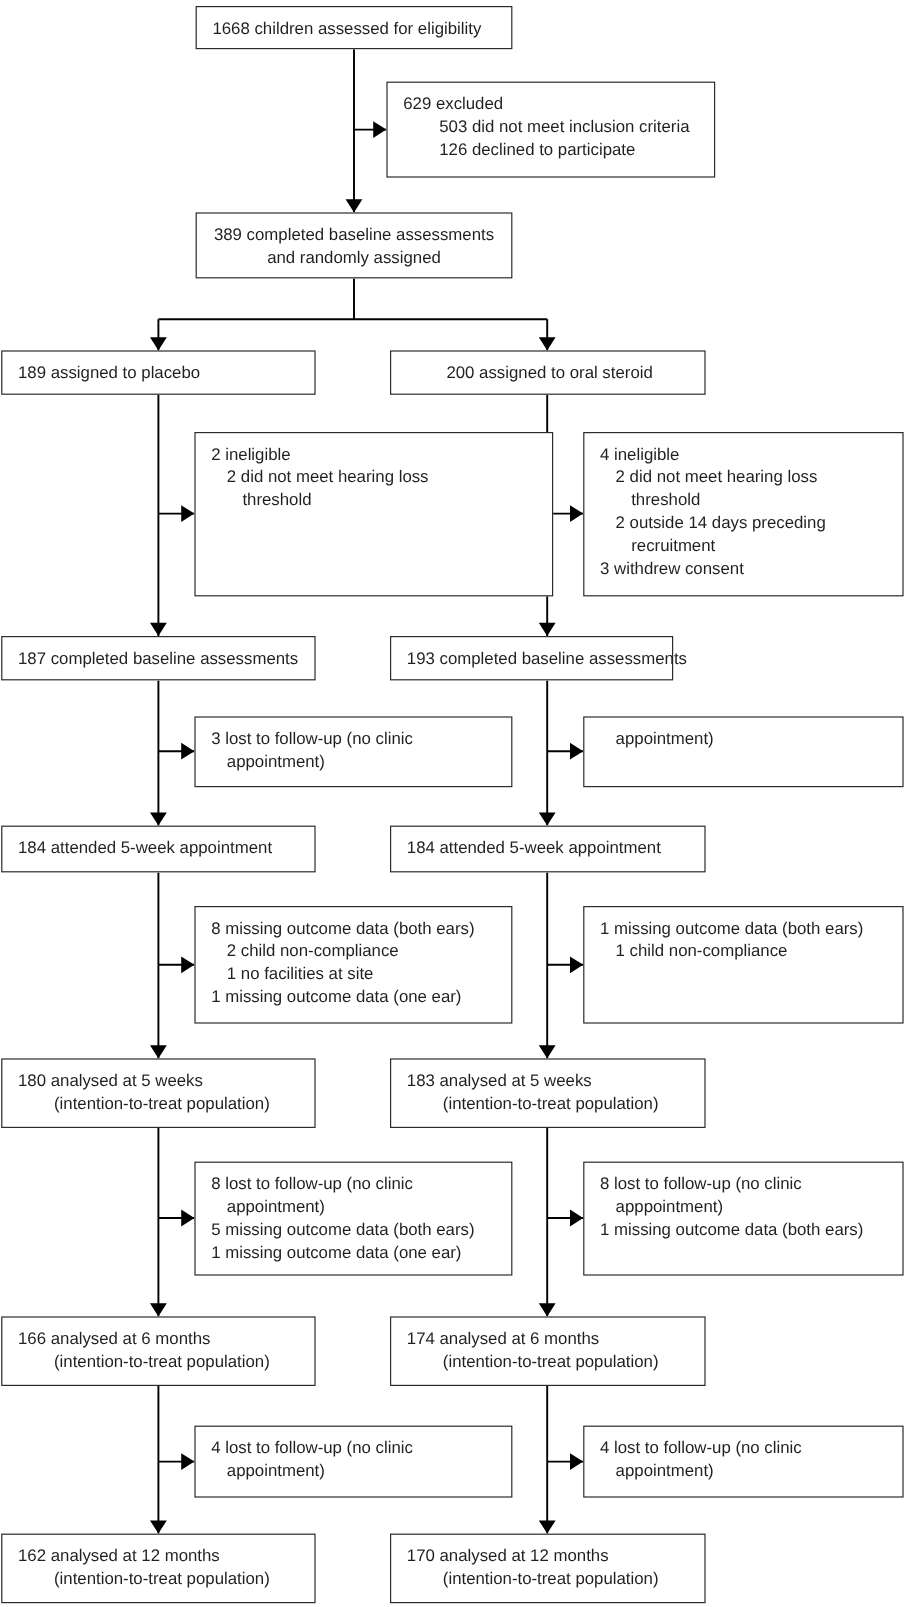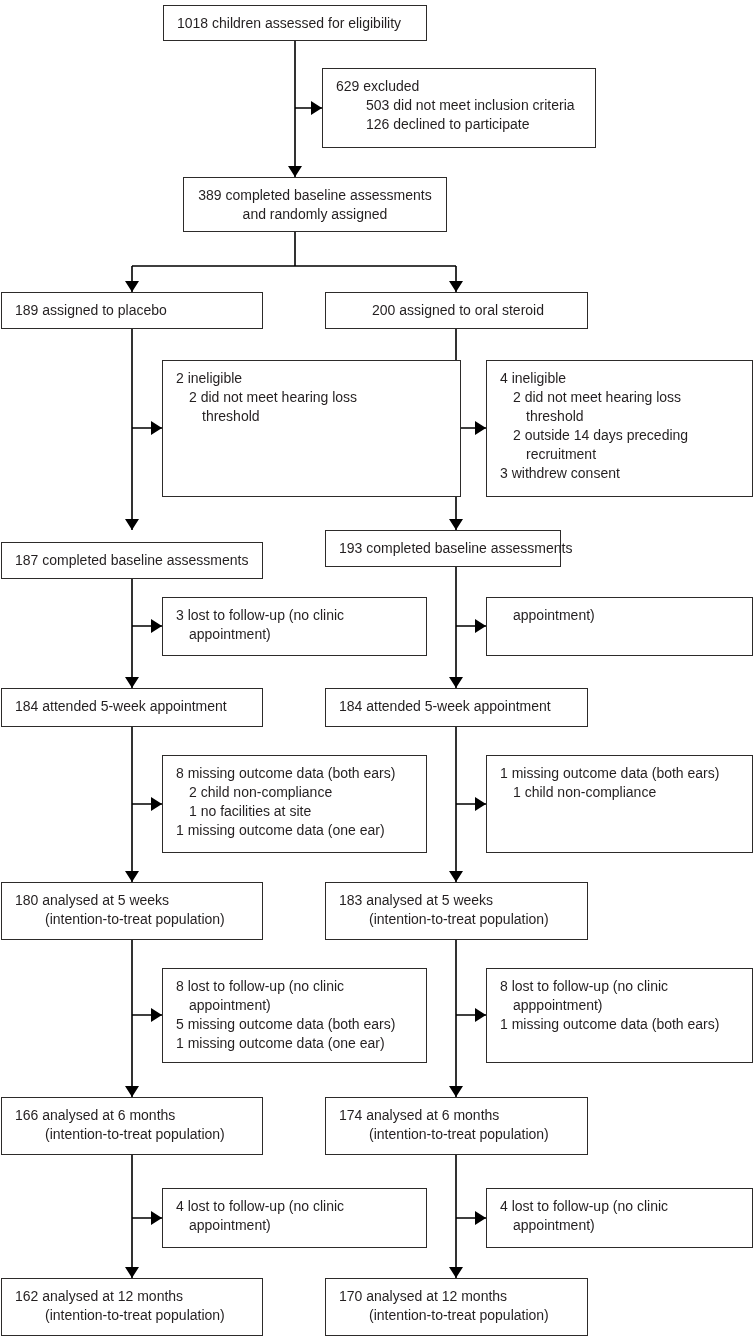--- a/index.html
+++ b/index.html
@@ -16,32 +16,32 @@
     position:absolute;
     box-sizing:border-box;
     border:1.5px solid #2d2b2a;
     background:#ffffff;
     padding:8px 4px 6px 13px;
   }
   .box .ln{white-space:nowrap;}
   .i1{padding-left:13px;}
   .i2{padding-left:26px;}
   .i3{padding-left:30px;}
-  .center{text-align:center;padding-left:4px;padding-right:4px;margin-left:20px;}
+  .center{text-align:center;padding-left:4px;padding-right:4px;}
   svg.connectors{position:absolute;left:0;top:0;}
 
   
   .b-assessed       {left:163px; top:5px;    width:264px; height:36px;}
   .b-excluded       {left:322px; top:68px;   width:274px; height:80px;}
   .b-randomized     {left:163px; top:177px;  width:264px; height:55px;}
   .b-pl-assigned    {left:1px;   top:292px;  width:262px; height:37px;}
   .b-st-assigned    {left:325px; top:292px;  width:263px; height:37px;padding-left:46px;}
   .b-pl-inelig      {left:162px; top:360px;  width:299px; height:137px;}
   .b-st-inelig      {left:486px; top:360px;  width:267px; height:137px;}
-  .b-pl-baseline    {left:1px;   top:530px;  width:262px; height:37px;margin-top:12px;}
+  .b-pl-baseline    {left:1px;   top:530px;  width:262px; height:37px;}
   .b-st-baseline    {left:325px; top:530px;  width:236px; height:37px;}
   .b-pl-lost5       {left:162px; top:597px;  width:265px; height:59px;}
   .b-st-lost5       {left:486px; top:597px;  width:267px; height:59px;}
   .b-pl-attended    {left:1px;   top:688px;  width:262px; height:39px;}
   .b-st-attended    {left:325px; top:688px;  width:263px; height:39px;}
   .b-pl-missing5    {left:162px; top:755px;  width:265px; height:98px;}
   .b-st-missing5    {left:486px; top:755px;  width:267px; height:98px;}
   .b-pl-an5         {left:1px;   top:882px;  width:262px; height:58px;}
   .b-st-an5         {left:325px; top:882px;  width:263px; height:58px;}
   .b-pl-lost6       {left:162px; top:968px;  width:265px; height:95px;}
@@ -74,21 +74,21 @@
          M125 1267 L139 1267 L132 1278 Z M449 1267 L463 1267 L456 1278 Z
          M311 101 L311 115 L322 108 Z
          M151 421 L151 435 L162 428 Z  M475 421 L475 435 L486 428 Z
          M151 619 L151 633 L162 626 Z  M475 619 L475 633 L486 626 Z
          M151 797 L151 811 L162 804 Z  M475 797 L475 811 L486 804 Z
          M151 1008 L151 1022 L162 1015 Z M475 1008 L475 1022 L486 1015 Z
          M151 1211 L151 1225 L162 1218 Z M475 1211 L475 1225 L486 1218 Z"></path>
   </svg>
 
   <div class="box b-assessed">
-    <div class="ln">1018 children assessed for eligibility</div>
+    <div class="ln">1668 children assessed for eligibility</div>
   </div>
 
   <div class="box b-excluded">
     <div class="ln">629 excluded</div>
     <div class="ln i3">503 did not meet inclusion criteria</div>
     <div class="ln i3">126 declined to participate</div>
   </div>
 
   <div class="box b-randomized center">
     <div class="ln">389 completed baseline assessments</div>

